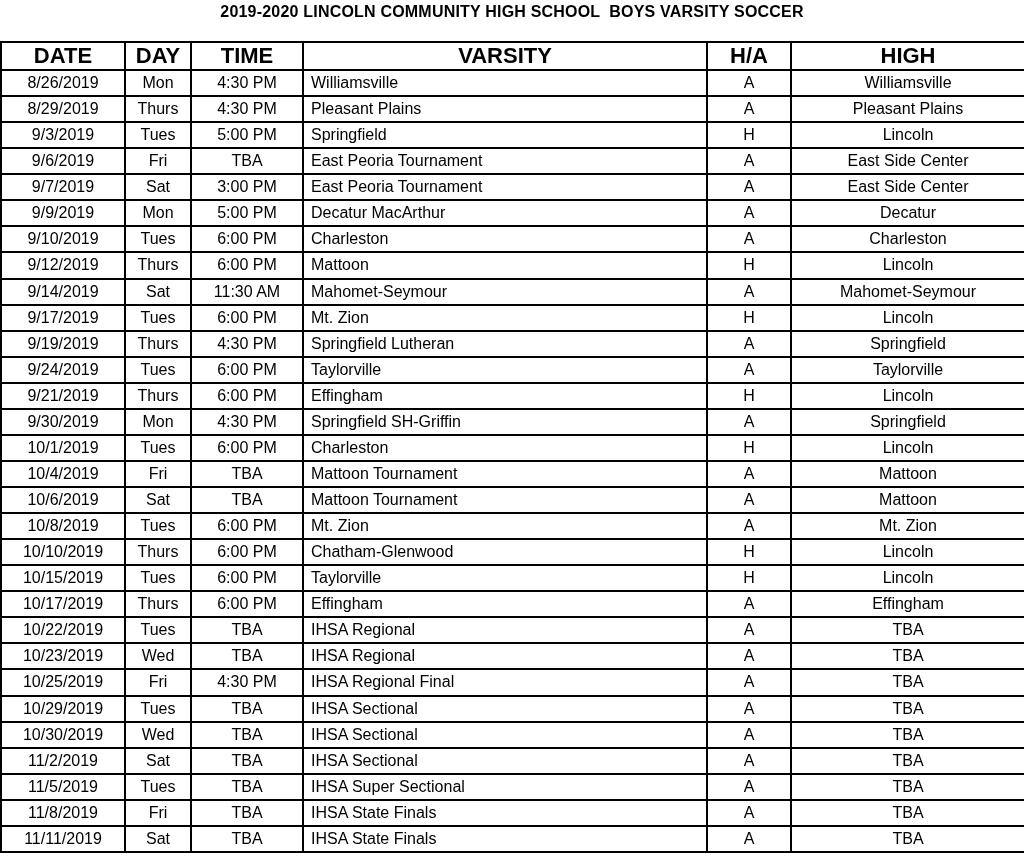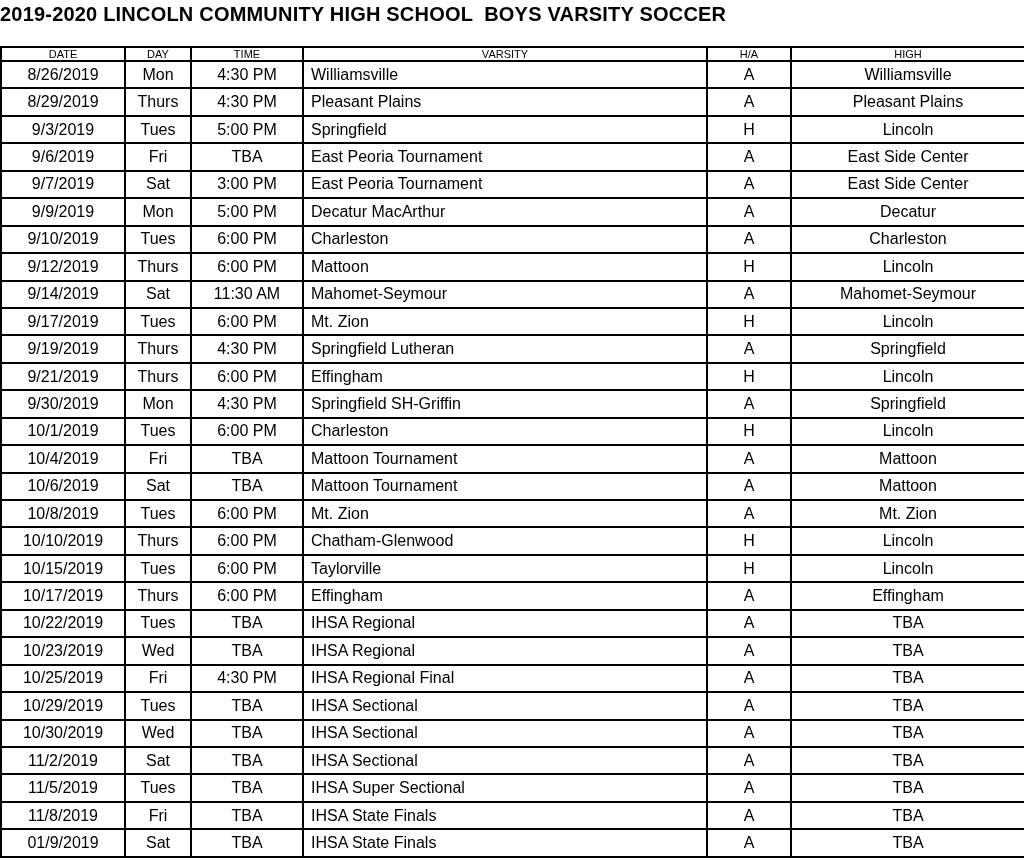--- a/index.html
+++ b/index.html
@@ -6,23 +6,23 @@
   html, body { margin: 0; padding: 0; }
   body {
     width: 1024px;
     height: 860px;
     background: #ffffff;
     font-family: "Liberation Sans", sans-serif;
     color: #000000;
     overflow: hidden;
   }
   .page-title {
-    text-align: left;
+    text-align: center;
     font-weight: bold;
-    font-size: 20px;
+    font-size: 16px;
     padding-top: 3px;
     white-space: pre;
     letter-spacing: 0.2px;
   }
   table.schedule {
     border-collapse: collapse;
     table-layout: fixed;
     width: 1024px;
     height: 812px;
     margin-top: 20px;
@@ -30,22 +30,22 @@
   th, td {
     border: 2px solid #000000;
     padding: 0 5px;
     font-size: 16px;
     text-align: center;
     vertical-align: middle;
     white-space: nowrap;
     overflow: hidden;
   }
   th {
-    font-size: 11px;
-    font-weight: normal;
+    font-size: 22px;
+    font-weight: bold;
   }
   td.col-opponent { text-align: left; padding-left: 7px; }
   col.c-date { width: 124px; }
   col.c-day { width: 66px; }
   col.c-time { width: 112px; }
   col.c-opponent { width: 404px; }
   col.c-ha { width: 84px; }
   col.c-place { width: 234px; }
 </style>
 </head>
@@ -155,20 +155,28 @@
       </tr>
       <tr>
         <td class="col-date">9/19/2019</td>
         <td class="col-day">Thurs</td>
         <td class="col-time">4:30 PM</td>
         <td class="col-opponent">Springfield Lutheran</td>
         <td class="col-ha">A</td>
         <td class="col-place">Springfield</td>
       </tr>
       <tr>
+        <td class="col-date">9/24/2019</td>
+        <td class="col-day">Tues</td>
+        <td class="col-time">6:00 PM</td>
+        <td class="col-opponent">Taylorville</td>
+        <td class="col-ha">A</td>
+        <td class="col-place">Taylorville</td>
+      </tr>
+      <tr>
         <td class="col-date">9/21/2019</td>
         <td class="col-day">Thurs</td>
         <td class="col-time">6:00 PM</td>
         <td class="col-opponent">Effingham</td>
         <td class="col-ha">H</td>
         <td class="col-place">Lincoln</td>
       </tr>
       <tr>
         <td class="col-date">9/30/2019</td>
         <td class="col-day">Mon</td>
@@ -291,21 +299,21 @@
       </tr>
       <tr>
         <td class="col-date">11/8/2019</td>
         <td class="col-day">Fri</td>
         <td class="col-time">TBA</td>
         <td class="col-opponent">IHSA State Finals</td>
         <td class="col-ha">A</td>
         <td class="col-place">TBA</td>
       </tr>
       <tr>
-        <td class="col-date">01/9/2019</td>
+        <td class="col-date">11/11/2019</td>
         <td class="col-day">Sat</td>
         <td class="col-time">TBA</td>
         <td class="col-opponent">IHSA State Finals</td>
         <td class="col-ha">A</td>
         <td class="col-place">TBA</td>
       </tr>
     </tbody>
 </table>
 
 </body></html>

